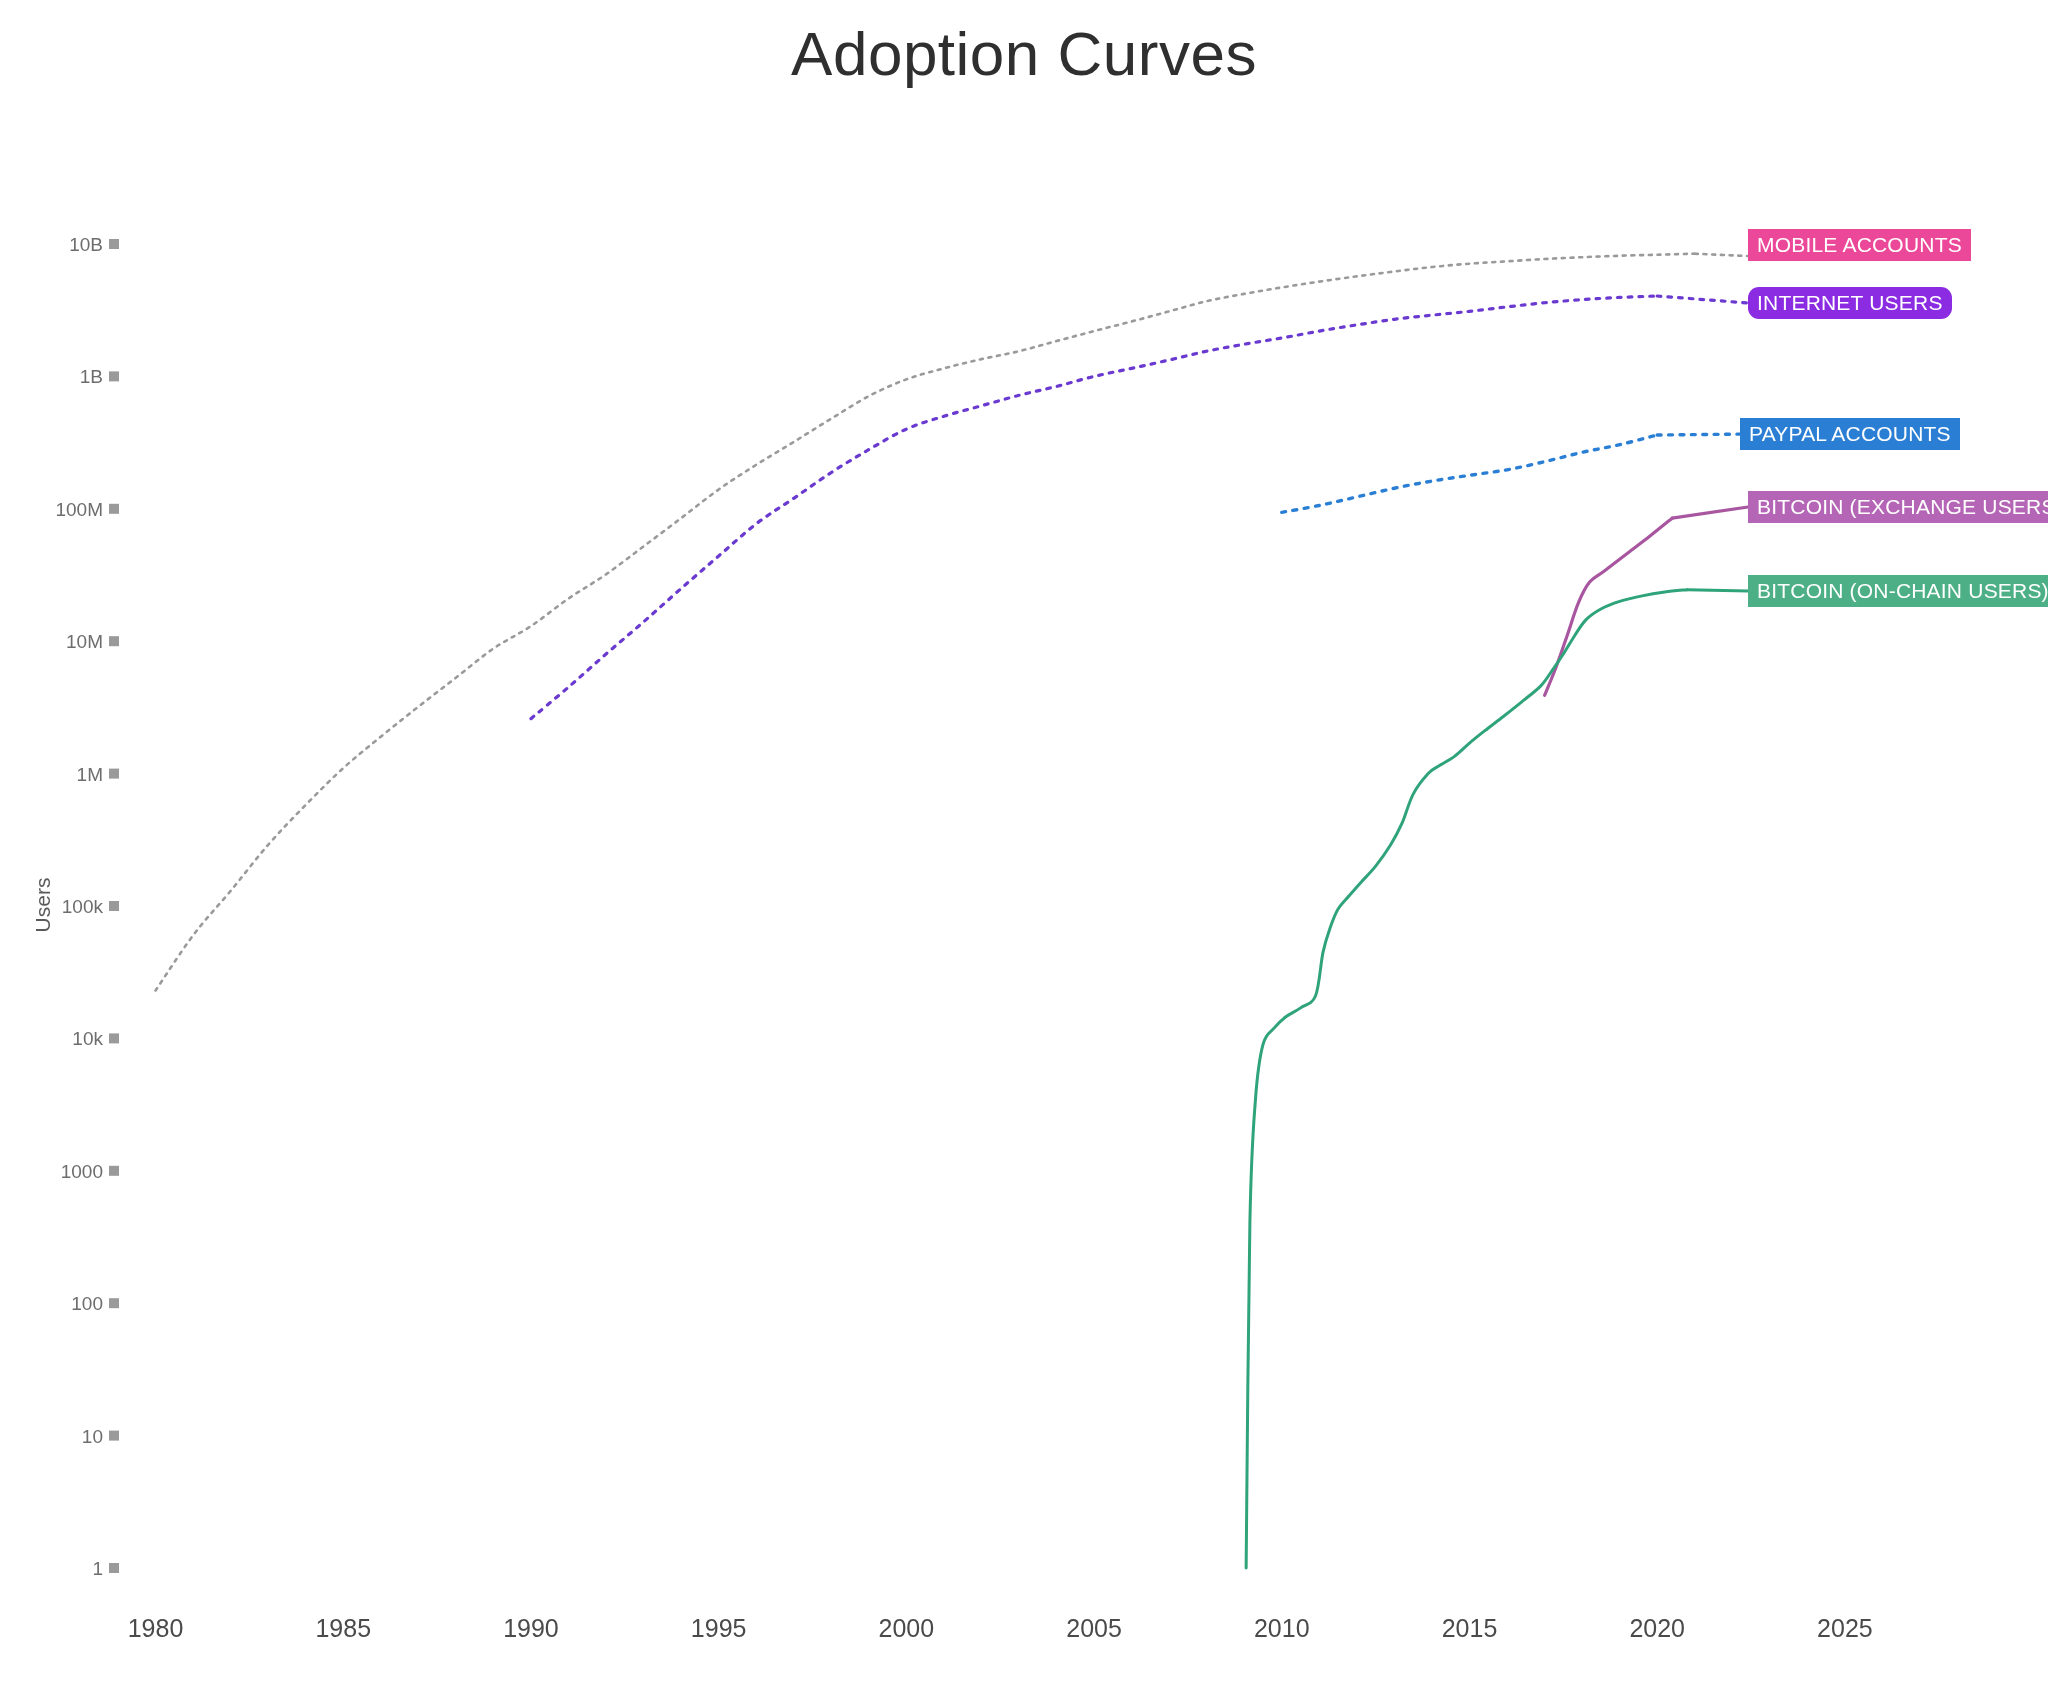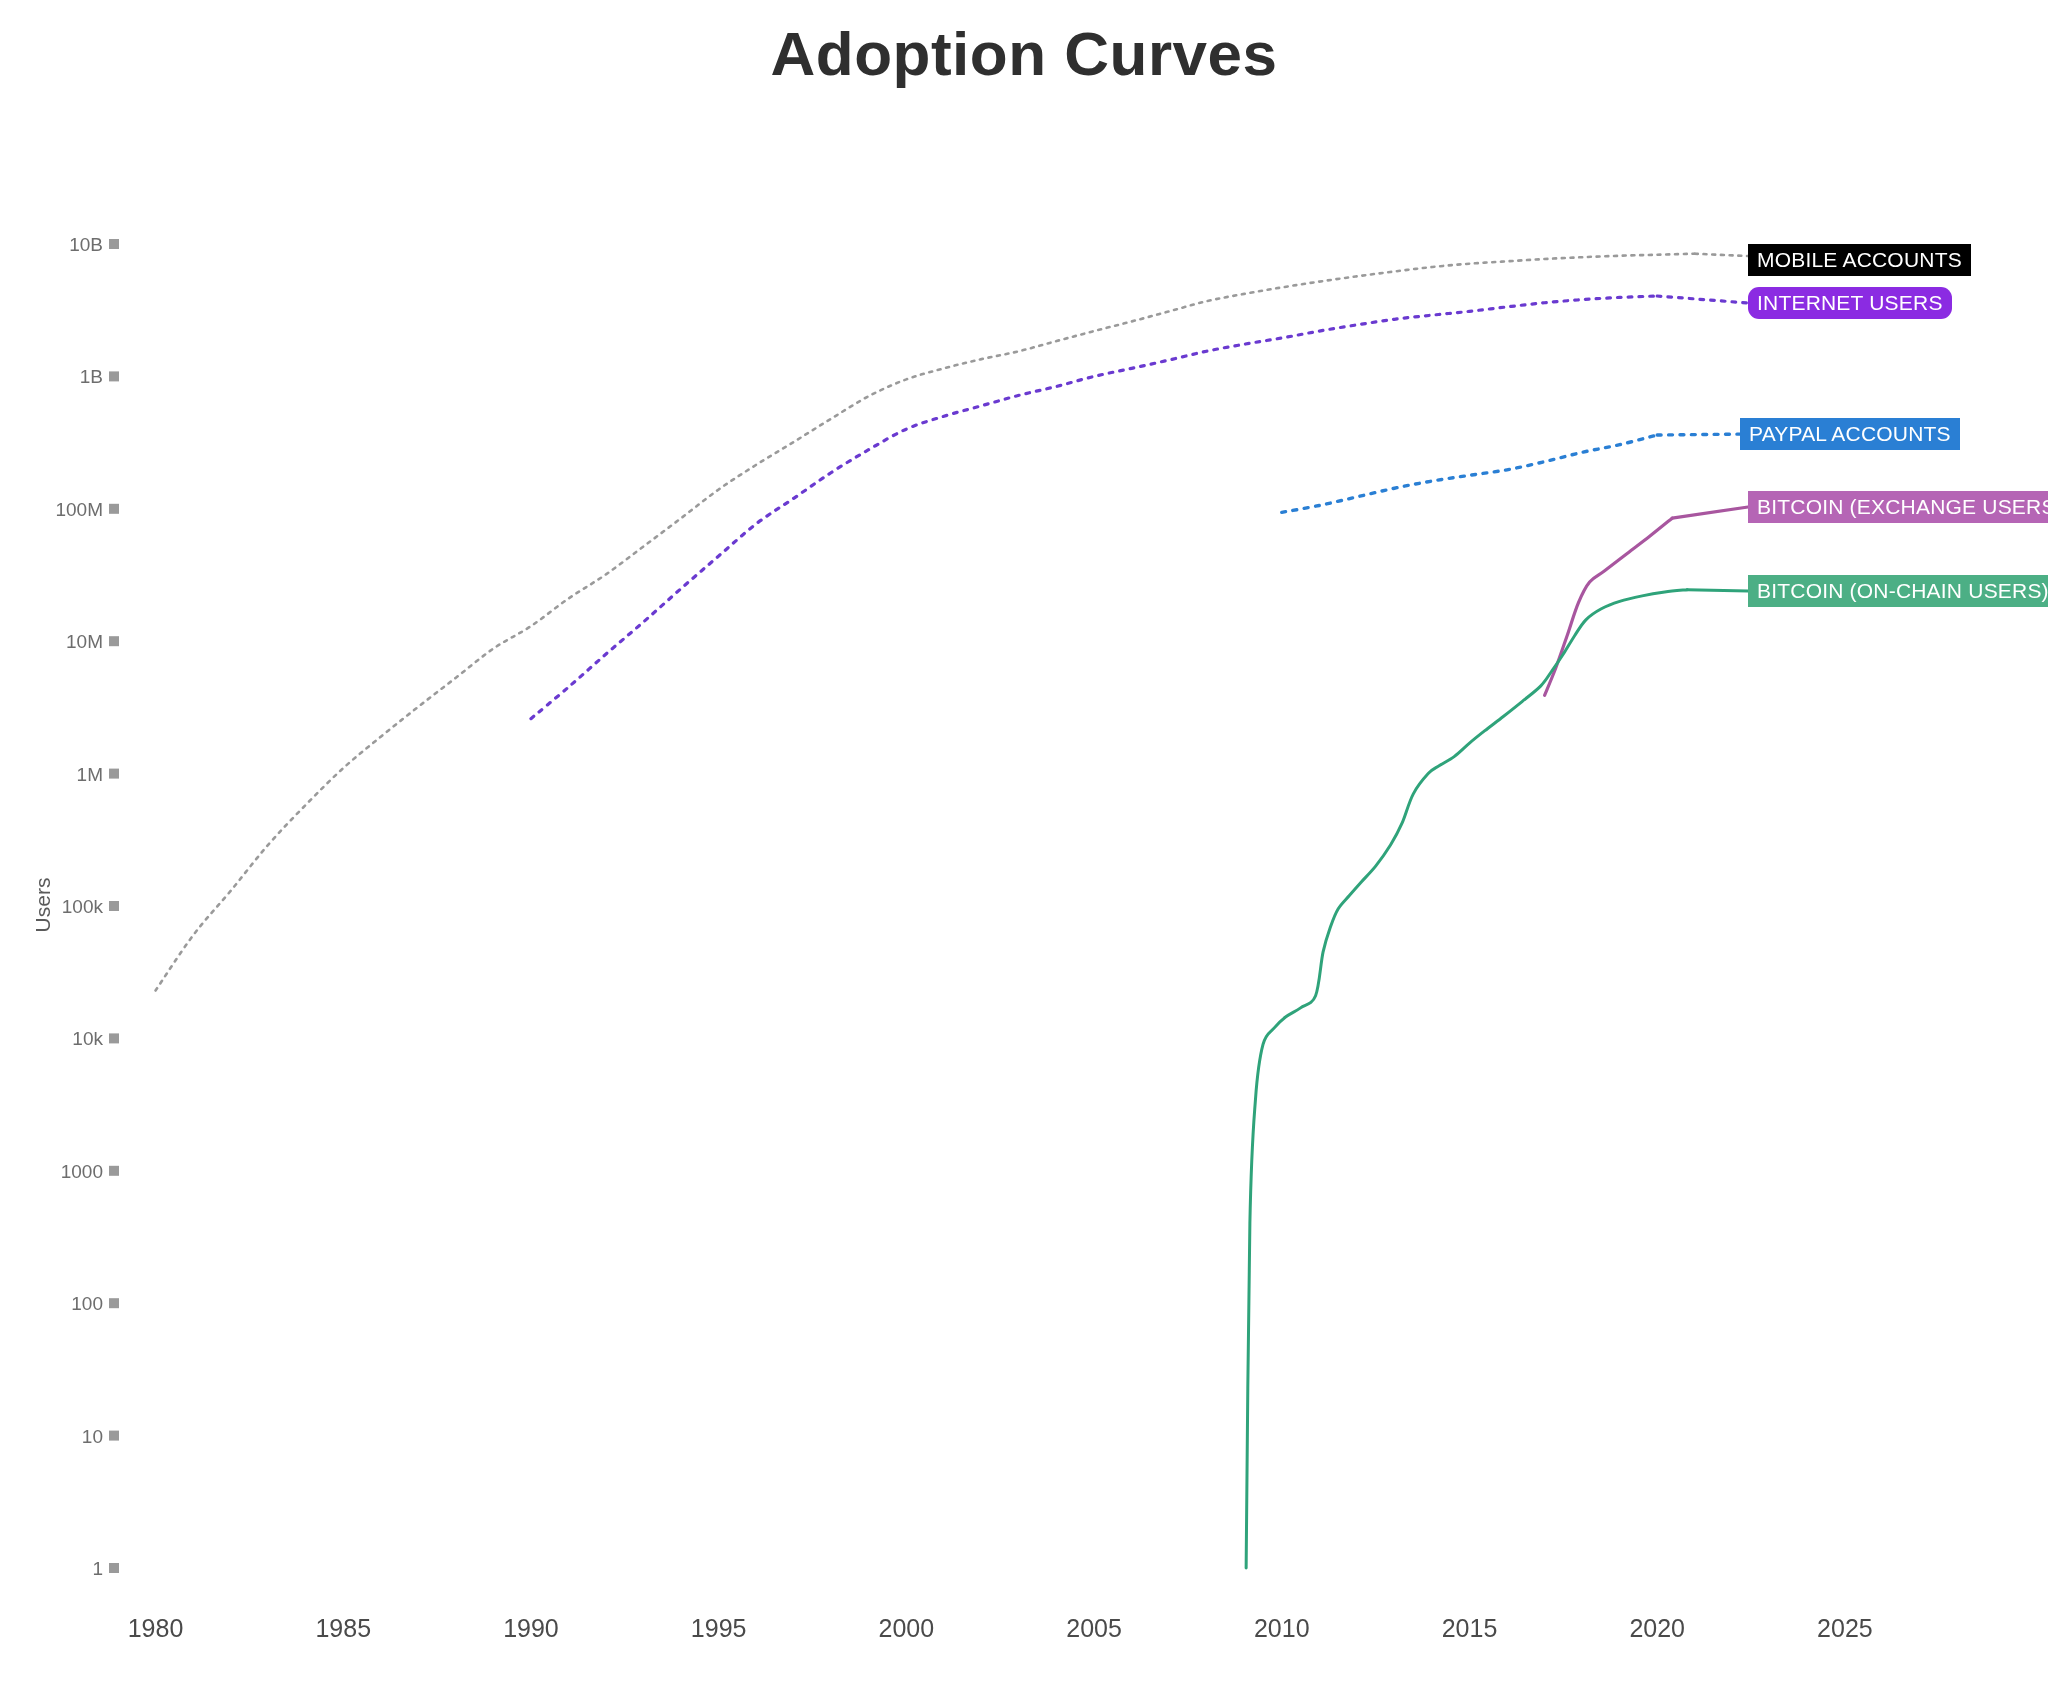--- a/index.html
+++ b/index.html
@@ -24,21 +24,21 @@
     position: absolute;
     top: 0;
     left: 0;
     width: 2048px;
     text-align: center;
   }
   .chart-title {
     margin: 0;
     padding-top: 20px;
     font-family: "Liberation Sans", sans-serif;
-    font-weight: 700;
+    font-weight: 400;
     font-size: 62px;
     letter-spacing: 0.5px;
     color: #2f2f2f;
     line-height: 1.1;
   }
   .chart-subtitle {
     margin: 0;
     padding-top: 16px;
     font-size: 19px;
     font-weight: 400;
@@ -143,20 +143,20 @@
         <path class="series-path" d="M1657.2,435.0 L1748,434" stroke="#2a7fd4" stroke-width="3.4" stroke-dasharray="3.9099999999999997 7.48"></path>
         <path class="series-path" d="M1672.2,518.1 L1748,507" stroke="#a8569f" stroke-width="3.2"></path>
         <path class="series-path" d="M1687.2,589.7 L1748,591" stroke="#2fa37a" stroke-width="3"></path>
       </g>
     <g id="axis-titles">
         <text class="axis-title" transform="translate(50,905) rotate(-90)" text-anchor="middle">Users</text>
       </g>
   </svg>
 
   <div id="legend-layer">
-      <div class="legend-box" style="background: #000000; top: 244px; left: 1748px;"><span>MOBILE ACCOUNTS</span></div>
+      <div class="legend-box" style="background: #ec4899; top: 229px; left: 1748px;"><span>MOBILE ACCOUNTS</span></div>
       <div class="legend-box" style="background: rgb(139, 43, 226); top: 287px; left: 1748px; border-radius: 11px;"><span>INTERNET USERS</span></div>
       <div class="legend-box" style="background: rgb(42, 127, 212); top: 418px; left: 1740px;"><span>PAYPAL ACCOUNTS</span></div>
       <div class="legend-box" style="background: rgb(181, 101, 181); top: 491px; left: 1748px;"><span>BITCOIN (EXCHANGE USERS) 1.32%</span></div>
       <div class="legend-box" style="background: rgb(76, 175, 133); top: 575px; left: 1748px;"><span>BITCOIN (ON-CHAIN USERS) 0.3%</span></div>
     </div>
 
 </div>
 
 </body></html>

